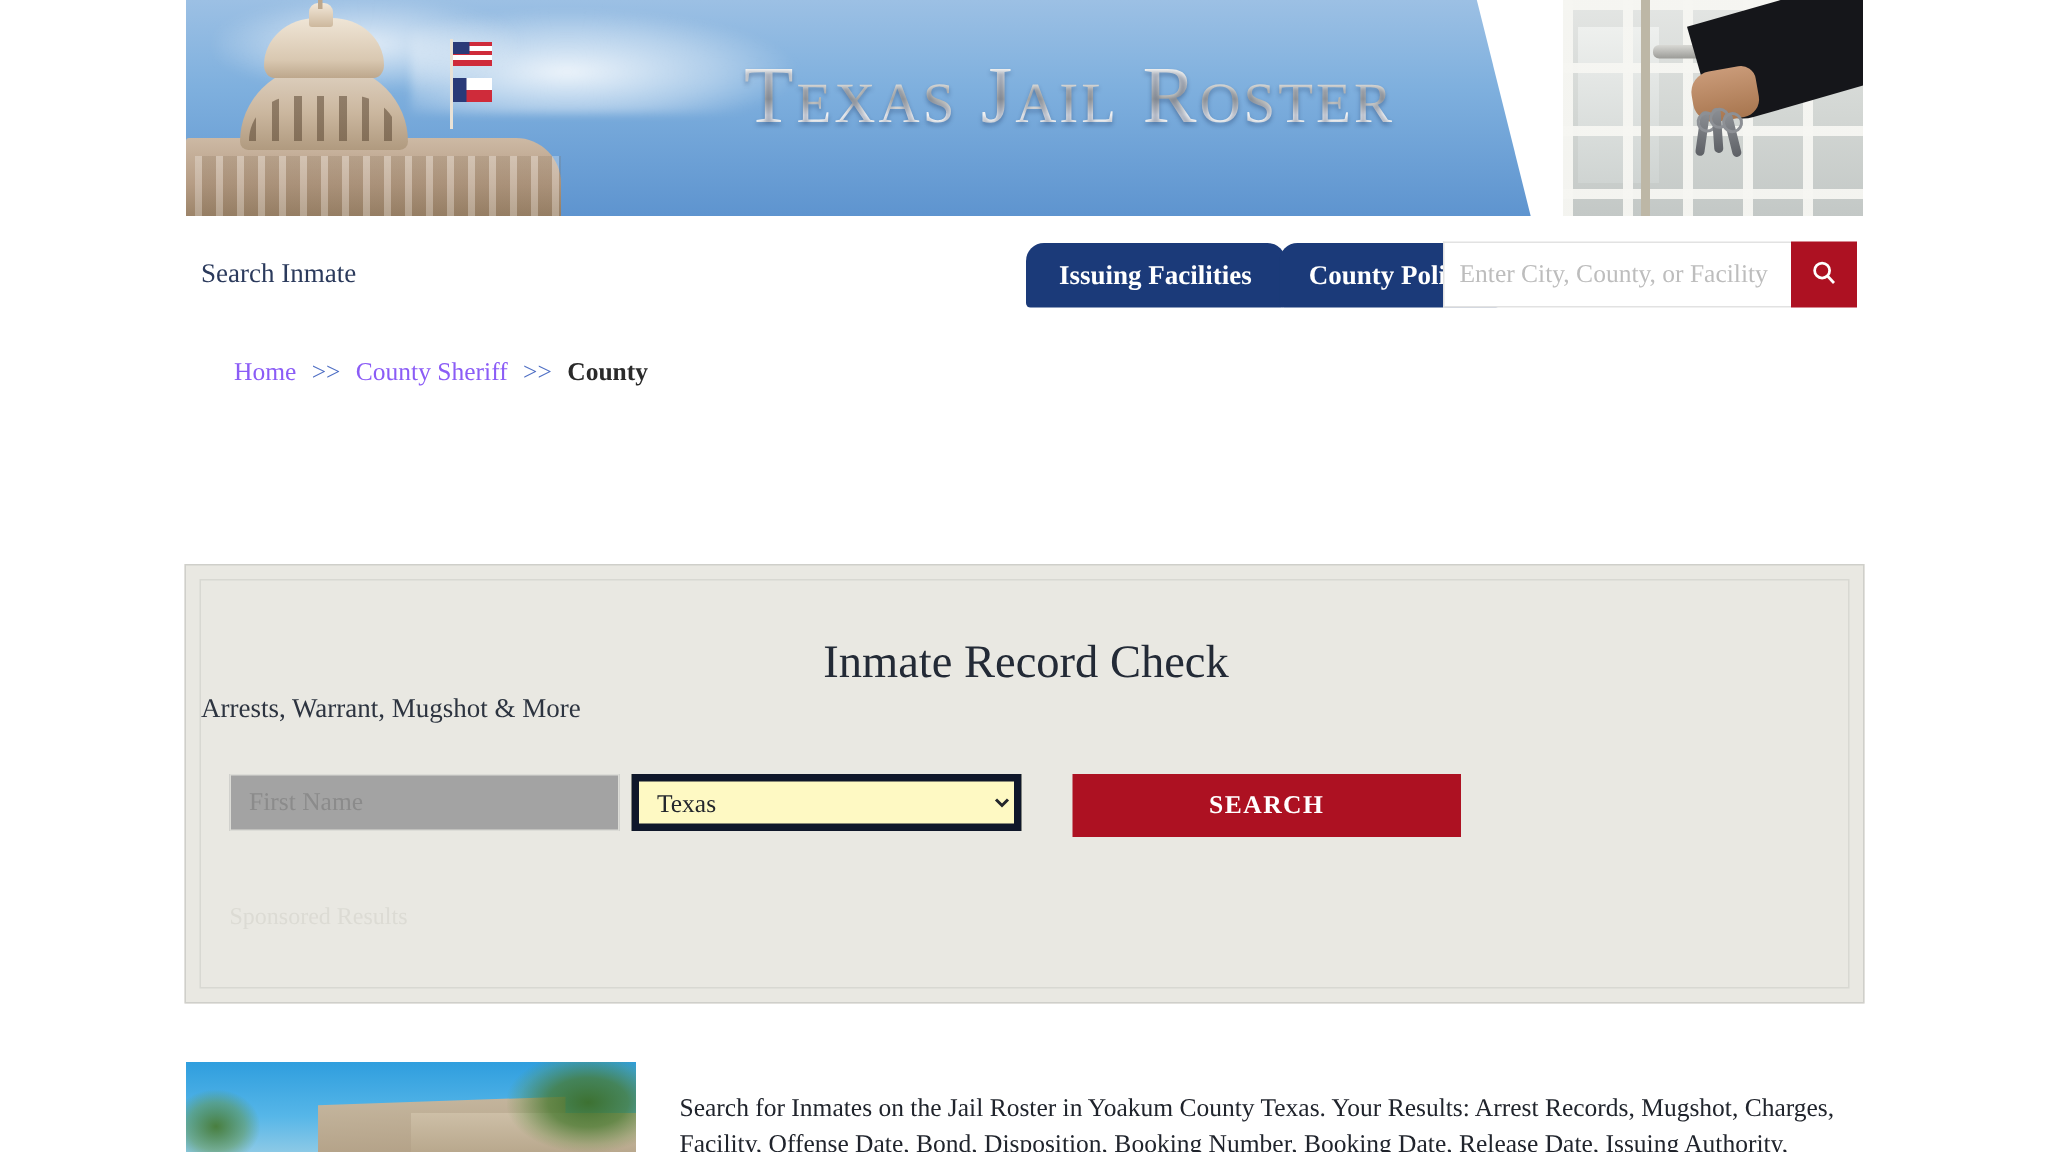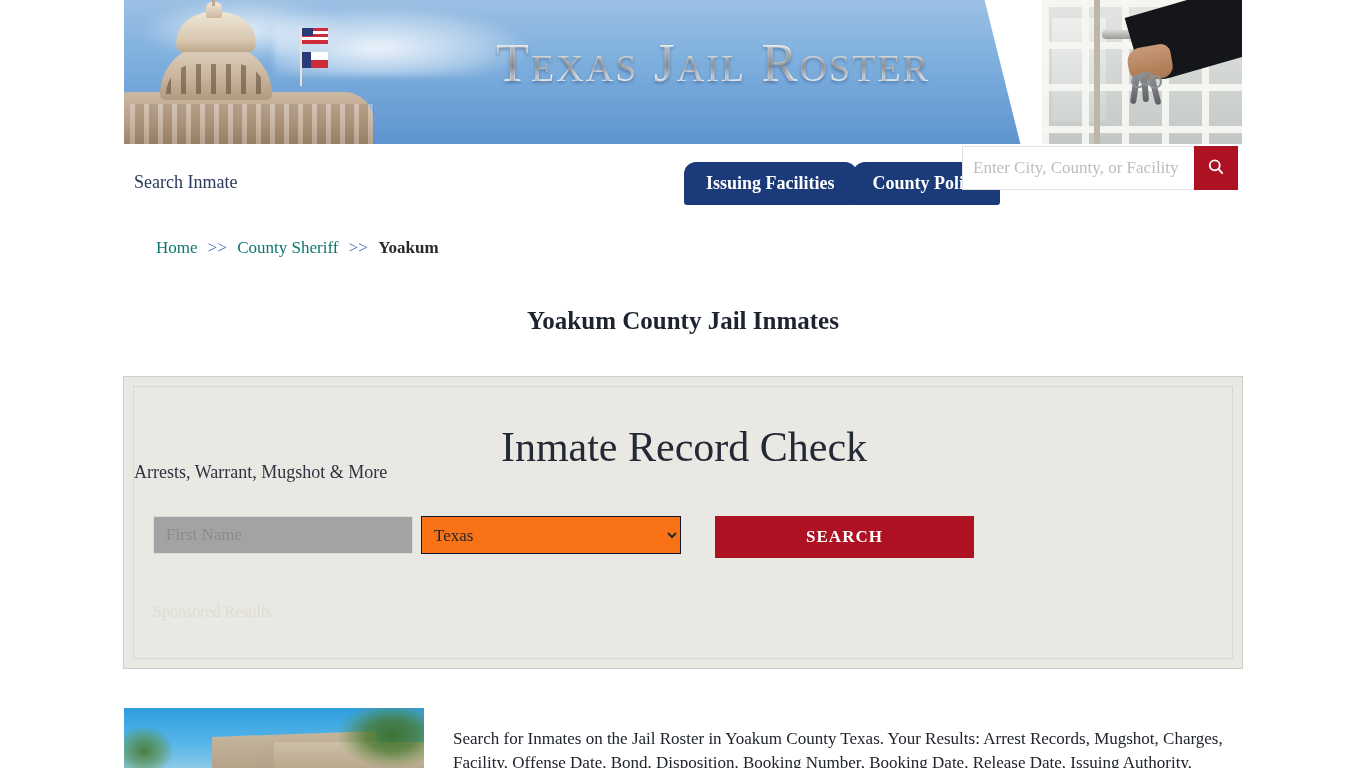--- a/index.html
+++ b/index.html
@@ -308,21 +308,21 @@
     white-space: nowrap;
   }
   .tab.tab-second {
     margin-left: -4px;
     border-radius: 12px 12px 3px 3px;
     padding: 12px 20px 13px 20px;
   }
   .search-box {
     position: absolute;
     left: 838px;
-    top: 2px;
+    top: 17px;
     display: flex;
     align-items: flex-start;
   }
   .search-input {
     width: 232px;
     height: 44px;
     border: 1px solid #e2e2e2;
     border-right: none;
     background: #fff;
     font-family: "Liberation Serif", "DejaVu Serif", serif;
@@ -346,21 +346,21 @@
 
   
   .breadcrumb {
     position: absolute;
     left: 156px;
     top: 238px;
     font-size: 17px;
     font-family: "Liberation Serif", "DejaVu Serif", serif;
   }
   .crumb-link {
-    color: #0f766e;
+    color: #8b5cf6;
     text-decoration: none;
     cursor: pointer;
   }
   .crumb-sep { color: #4f6fc4; margin: 0 6px; }
   .crumb-current { color: #2a2a2a; font-weight: 700; }
 
   
   .page-title {
     position: absolute;
     left: 0;
@@ -389,21 +389,21 @@
     left: 9px; top: 9px;
     width: 1100px; height: 273px;
     border: 1px solid #d8d8d2;
     background: #e9e8e2;
   }
   .panel-title {
     position: absolute;
     left: 0; top: 36px;
     width: 1100px;
     text-align: center;
-    font-size: 42px;
+    font-size: 31px;
     color: #232a36;
     font-family: "Liberation Serif", "DejaVu Serif", serif;
   }
   .panel-sub {
     position: absolute;
     left: 0; top: 75px;
     width: 1100px;
     font-size: 18px;
     color: #2d3440;
     font-family: "Liberation Serif", "DejaVu Serif", serif;
@@ -426,24 +426,24 @@
     color: #4a4a4a;
     padding: 0 12px;
     outline: none;
   }
   .field::placeholder { color: #8b8b8b; }
   .field-first { width: 260px; margin-right: 8px; }
   .field-last { width: 257px; margin-right: 8px; }
   .field-state {
     width: 260px;
     margin-right: 10px;
-    background: #f97316;
+    background: #fef9c3;
     color: #23262c;
     height: 38px;
-    border: 1px solid #0f172a;
+    border: 5px solid #0f172a;
     font-family: "Liberation Serif", "DejaVu Serif", serif;
     font-size: 17px;
     padding: 0 8px;
   }
   .btn-search {
     width: 259px;
     height: 42px;
     background: #ad1122;
     color: #ffffff;
     border: none;
@@ -586,24 +586,23 @@
         </span>
       </button>
     </div>
   </div>
 
   <div class="breadcrumb">
     <a class="crumb-link">Home</a>
     <span class="crumb-sep">&gt;&gt;</span>
     <a class="crumb-link">County Sheriff</a>
     <span class="crumb-sep">&gt;&gt;</span>
-    <span class="crumb-current">Yoakum</span>
+    <span class="crumb-current">County</span>
   </div>
 
-  <h1 class="page-title">Yoakum County Jail Inmates</h1>
 
   <div class="panel">
     <div class="panel-inner">
       <div class="panel-title">Inmate Record Check</div>
       <div class="panel-sub">Arrests, Warrant, Mugshot &amp; More</div>
 
       <div class="form-row">
         <input class="field field-first" type="text" placeholder="First Name" style="">
         <select class="field-state">
           <option>Texas</option>

